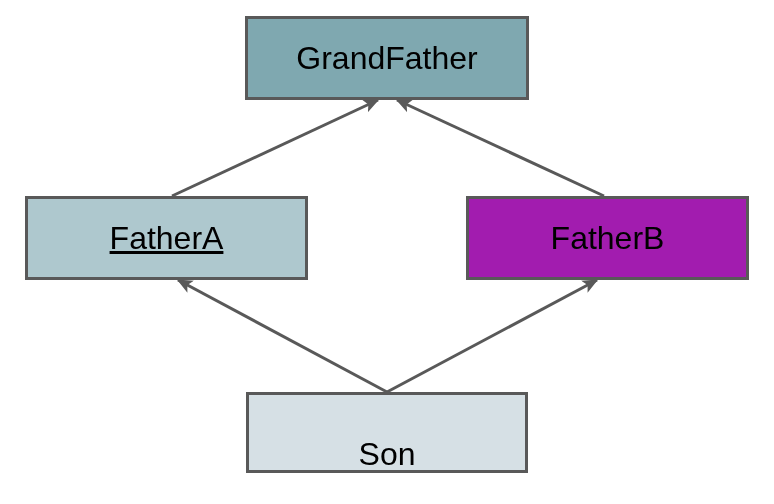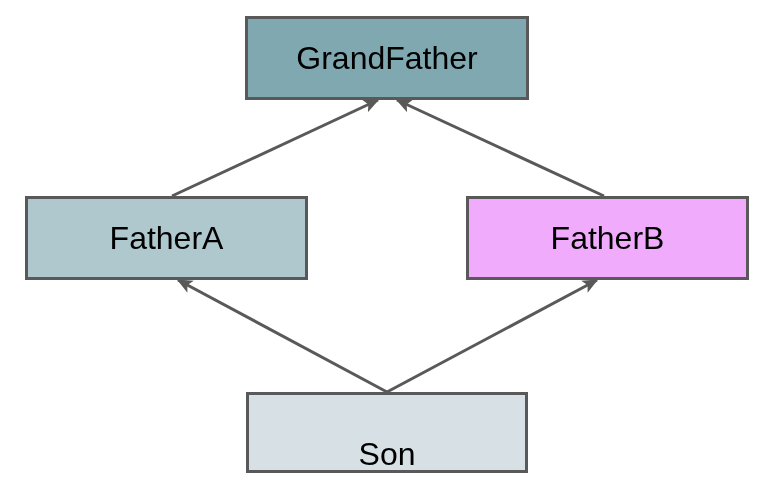--- a/index.html
+++ b/index.html
@@ -83,25 +83,25 @@
         <line x1="604" y1="196" x2="397" y2="100" stroke="#595959" stroke-width="3" marker-end="url(#arrow-filled)"></line>
         <line x1="387" y1="392" x2="178" y2="280" stroke="#595959" stroke-width="3" marker-end="url(#arrow-filled)"></line>
         <line x1="387" y1="392" x2="597" y2="280" stroke="#595959" stroke-width="3" marker-end="url(#arrow-filled)"></line>
       </g>
   </svg>
 
   <div class="node" id="node-grandfather" style="left: 245px; top: 16px; width: 284px; height: 84px; background: rgb(127, 168, 176); border-color: rgb(89, 89, 89); border-width: 3px;">
     <span class="node-label">GrandFather</span>
   </div>
 
-  <div class="node" id="node-fathera" style="left: 25px; top: 196px; width: 283px; height: 84px; background: rgb(174, 200, 206); border-color: rgb(89, 89, 89); border-width: 3px;">
+  <div class="node" id="node-fathera" style="left: 25px; top: 196px; width: 283px; height: 84px; background: rgb(174, 200, 206); border-color: rgb(89, 89, 89); border-width: 3px; text-decoration: underline;">
     <span class="node-label">FatherA</span>
   </div>
 
-  <div class="node" id="node-fatherb" style="left: 466px; top: 196px; width: 283px; height: 84px; background: #f0abfc; border-color: rgb(89, 89, 89); border-width: 3px; text-align: right;">
+  <div class="node" id="node-fatherb" style="left: 466px; top: 196px; width: 283px; height: 84px; background: #a21caf; border-color: rgb(89, 89, 89); border-width: 3px; text-align: right;">
     <span class="node-label">FatherB</span>
   </div>
 
   <div class="node" id="node-son" style="left: 246px; top: 392px; width: 282px; height: 81px; background: rgb(214, 224, 229); border-color: rgb(89, 89, 89); border-width: 3px; align-items: flex-end;">
     <span class="node-label">Son</span>
   </div>
 
 </div>
 
 </body></html>

